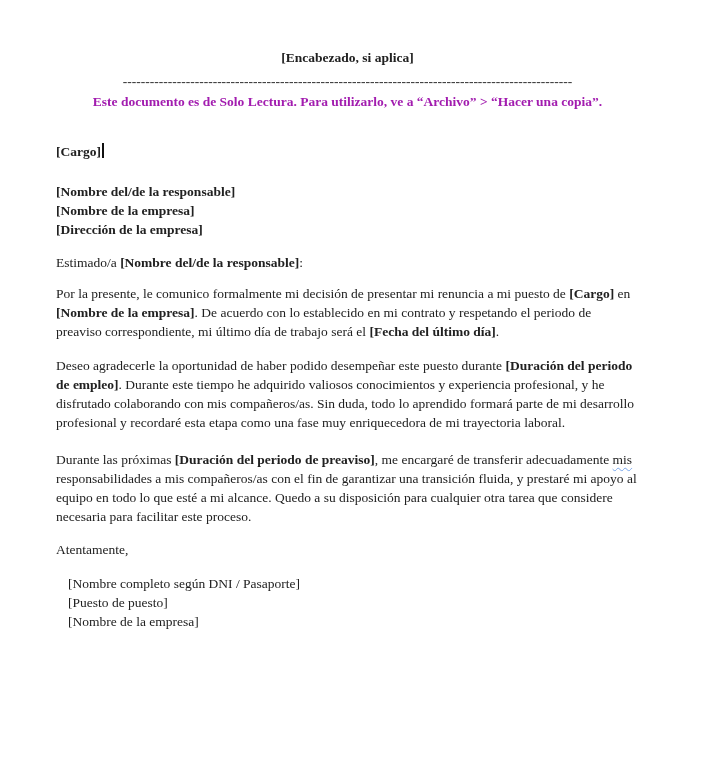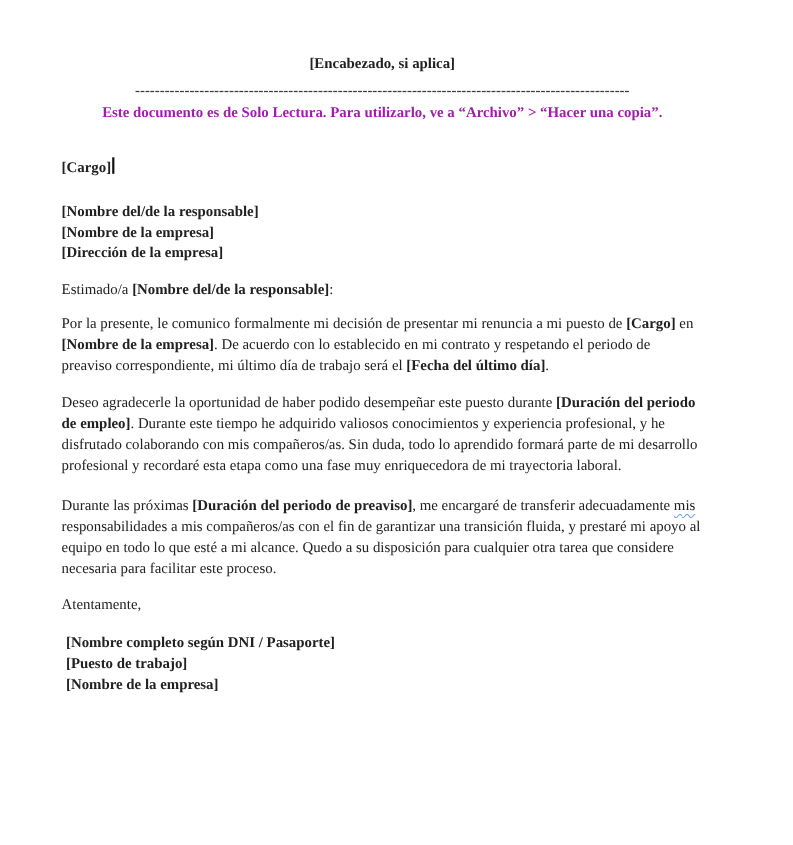--- a/index.html
+++ b/index.html
@@ -45,21 +45,21 @@
     color: #a21caf;
     line-height: 18.5px;
   }
   .date-line { margin: 0 0 21px 0; }
   .recipient-block { margin: 0 0 14px 0; font-weight: bold; }
   .salutation { margin: 4px 0 12px 0; }
   .para { margin: 0 0 15px 0; }
   .para-2 { margin-bottom: 18px; }
   .para-3 { margin-bottom: 14px; }
   .closing { margin: 0 0 15px 0; }
-  .signature-block { margin: 4px; font-weight: bold; }
+  .signature-block { margin: 12px; font-weight: normal; }
 
   .caret {
     display: inline-block;
     width: 2px;
     height: 15px;
     background: #111111;
     vertical-align: -2px;
     margin-left: 1px;
   }
   .squiggle {
@@ -95,17 +95,17 @@
   <p class="para para-1"><span>Por la presente, le comunico formalmente mi decisión de presentar mi renuncia a mi puesto de </span><span class="bold">[Cargo]</span><span> en </span><span class="bold">[Nombre de la empresa]</span><span>. De acuerdo con lo establecido en mi contrato y respetando el periodo de preaviso correspondiente, mi último día de trabajo será el </span><span class="bold">[Fecha del último día]</span><span>.</span></p>
 
   <p class="para para-2"><span>Deseo agradecerle la oportunidad de haber podido desempeñar este puesto durante </span><span class="bold">[Duración del periodo de empleo]</span><span>. Durante este tiempo he adquirido valiosos conocimientos y experiencia profesional, y he disfrutado colaborando con mis compañeros/as. Sin duda, todo lo aprendido formará parte de mi desarrollo profesional y recordaré esta etapa como una fase muy enriquecedora de mi trayectoria laboral.</span></p>
 
   <p class="para para-3"><span>Durante las próximas </span><span class="bold">[Duración del periodo de preaviso]</span><span>, me encargaré de transferir adecuadamente </span><span class="squiggle">mis</span><span> responsabilidades a mis compañeros/as con el fin de garantizar una transición fluida, y prestaré mi apoyo al equipo en todo lo que esté a mi alcance. Quedo a su disposición para cualquier otra tarea que considere necesaria para facilitar este proceso.</span></p>
 
   <p class="closing">Atentamente,</p>
 
   <div class="signature-block">
     <div>[Nombre completo según DNI / Pasaporte]</div>
-    <div>[Puesto de trabajo]</div>
+    <div>[Puesto de puesto]</div>
     <div>[Nombre de la empresa]</div>
   </div>
 
 </div>
 
 </body></html>

